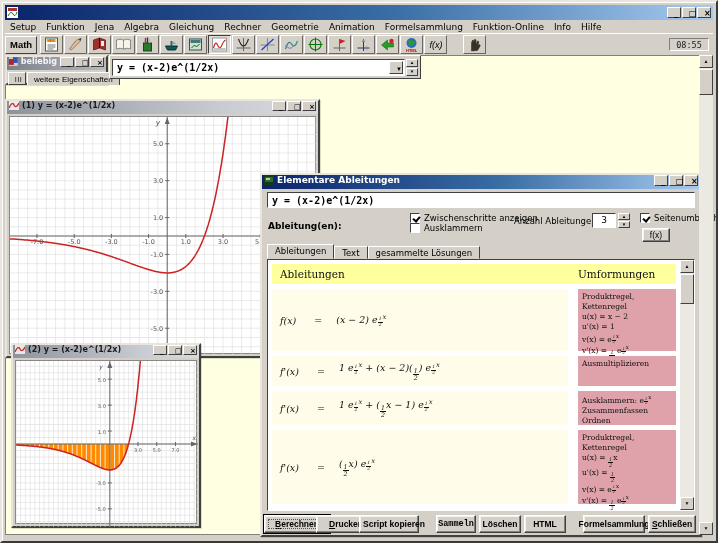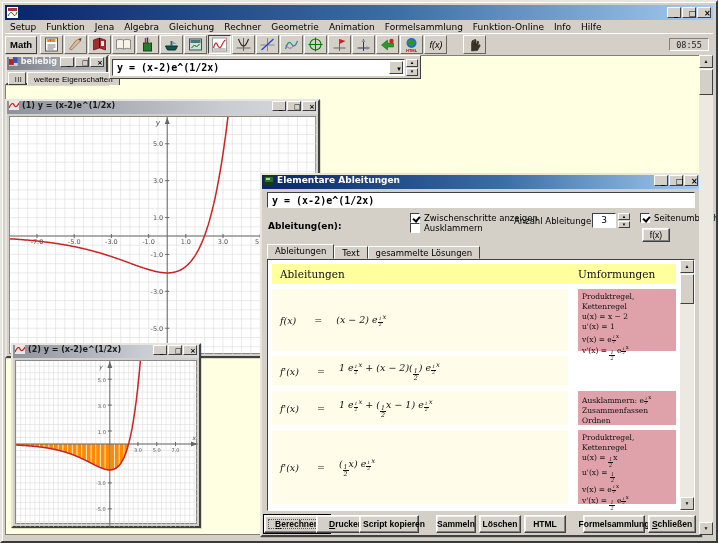--- a/index.html
+++ b/index.html
@@ -646,20 +646,23 @@
                       <b>1</b>
                       <i>2</i>
                     </span>x</sup> + (x − 2)(<span class="fr">
                     <b>1</b>
                     <i>2</i>
                   </span>) e<sup><span class="fr">
                       <b>1</b>
                       <i>2</i>
                     </span>x</sup></span>
               </div>
+              <div class="n-cell">
+                <div>Ausmultiplizieren</div>
+              </div>
             </div>
             <div class="deriv-row" style="height: 34px;">
               <div class="f-cell">
                 <span class="lhs">f'(x)</span>
                 <span class="eq">=</span>
                 <span class="rhs">1 e<sup><span class="fr">
                       <b>1</b>
                       <i>2</i>
                     </span>x</sup> + (<span class="fr">
                     <b>1</b>
@@ -724,21 +727,21 @@
     </div>
 
     <div class="dlg-btnrow abs" id="dlgbtns" style="left:2px;top:340px;width:434px;height:18px;">
         <button class="btn focused" style="left: 0px; width: 66px;">
           <span><u>B</u>erechnen</span>
         </button>
         <button class="btn" style="left: 52px; width: 60px;">
           <span><u>D</u>rucken</span>
         </button>
         <button class="btn" style="left: 95px; width: 60px; padding-left: 16px;">Script kopieren</button>
-        <button class="btn" style="left: 172px; width: 40px;">Sammeln</button>
+        <button class="btn" style="left: 172px; width: 40px; font-family: Liberation Mono, monospace;">Sammeln</button>
         <button class="btn" style="left: 215px; width: 42px;">Löschen</button>
         <button class="btn" style="left: 260px; width: 42px;">HTML</button>
         <button class="btn" style="left: 319px; width: 62px;">Formelsammlung</button>
         <button class="btn" style="left: 384px; width: 48px;">
           <span><u>S</u>chließen</span>
         </button>
       </div>
   </div>
 
   <div class="sb-v" style="right:3px;top:53px;width:14px;bottom:6px;">

